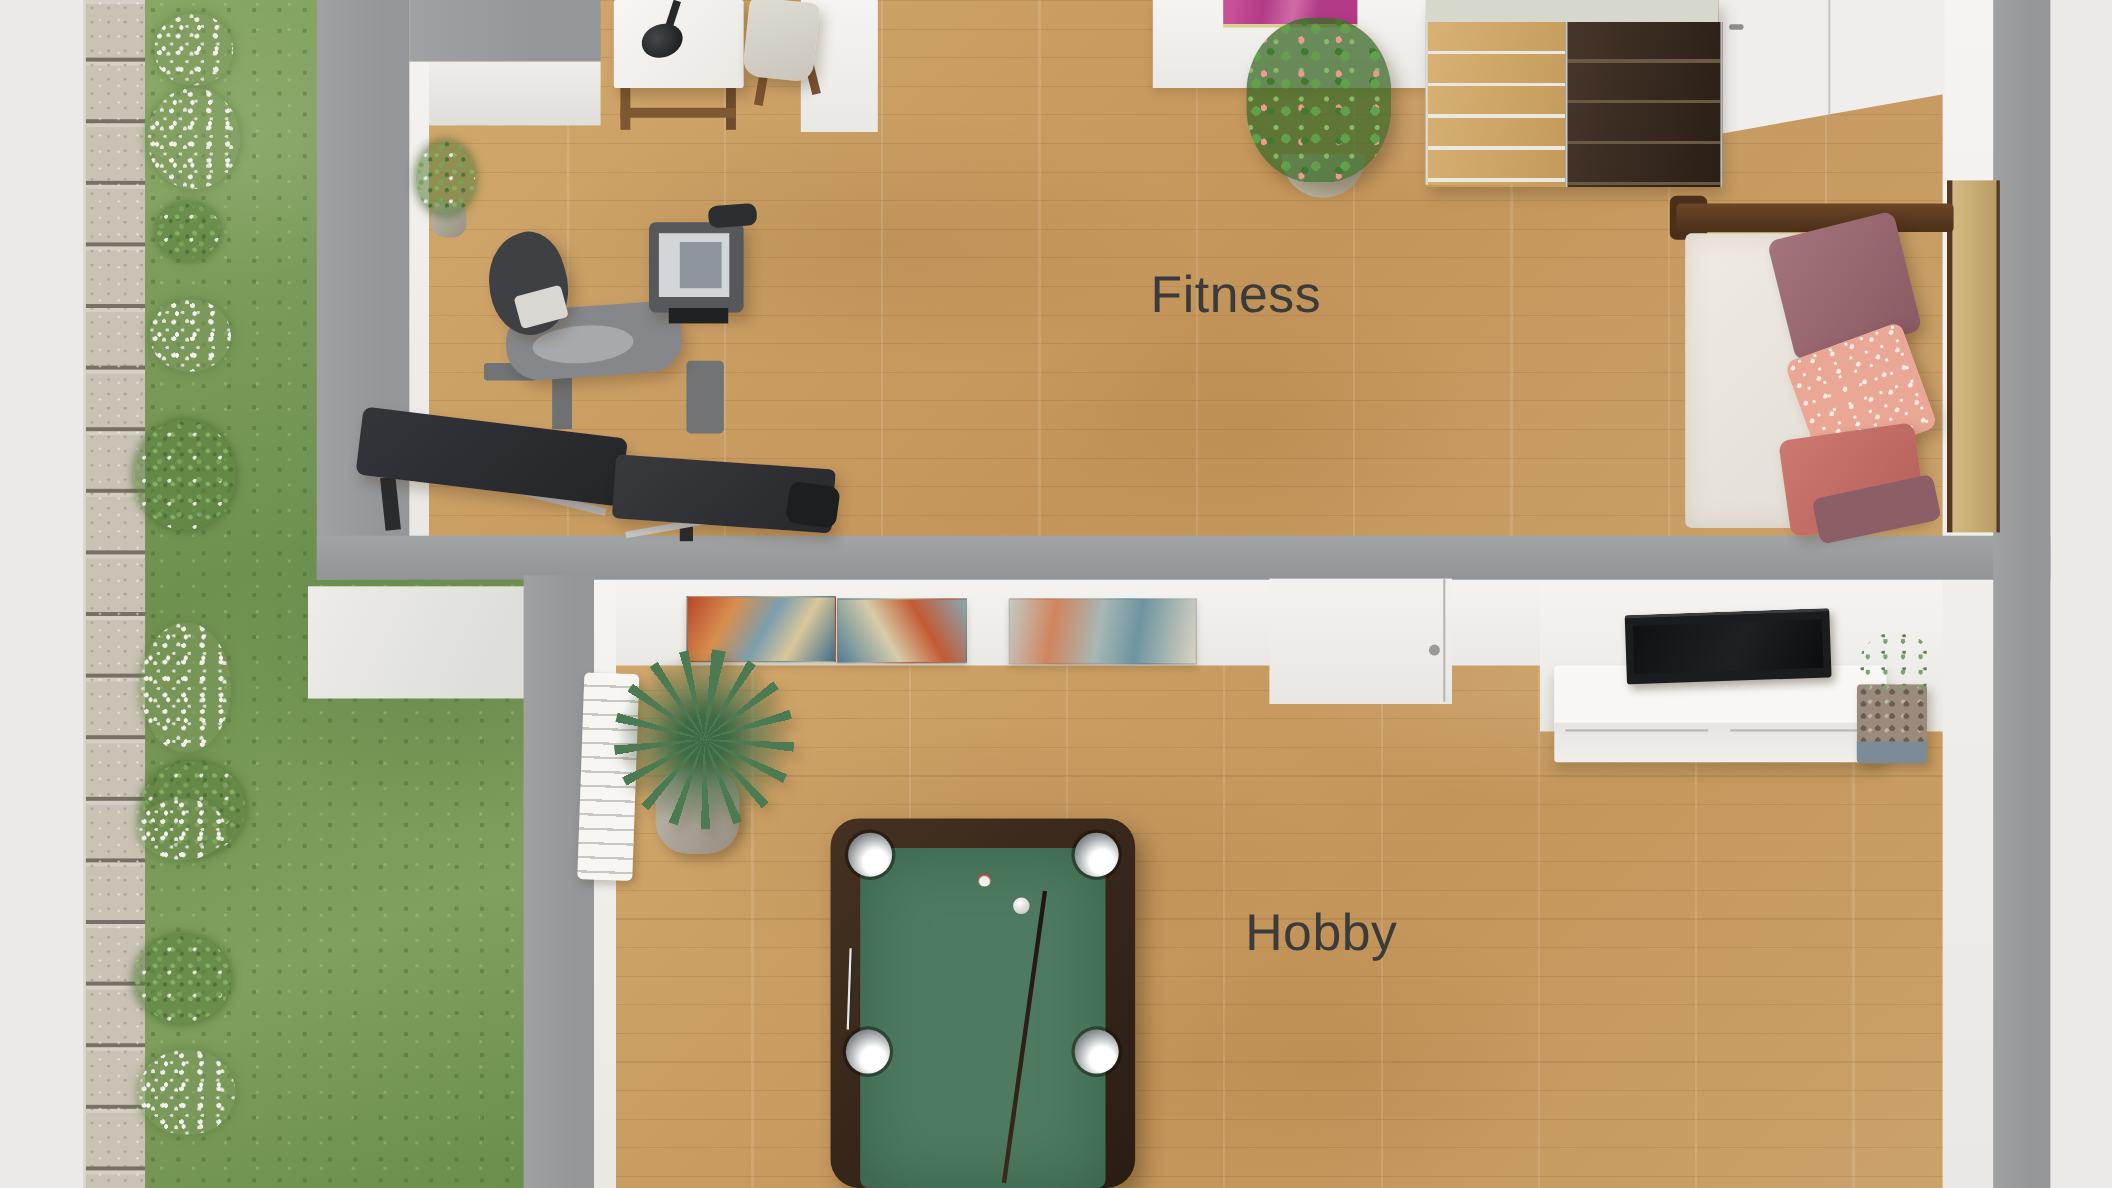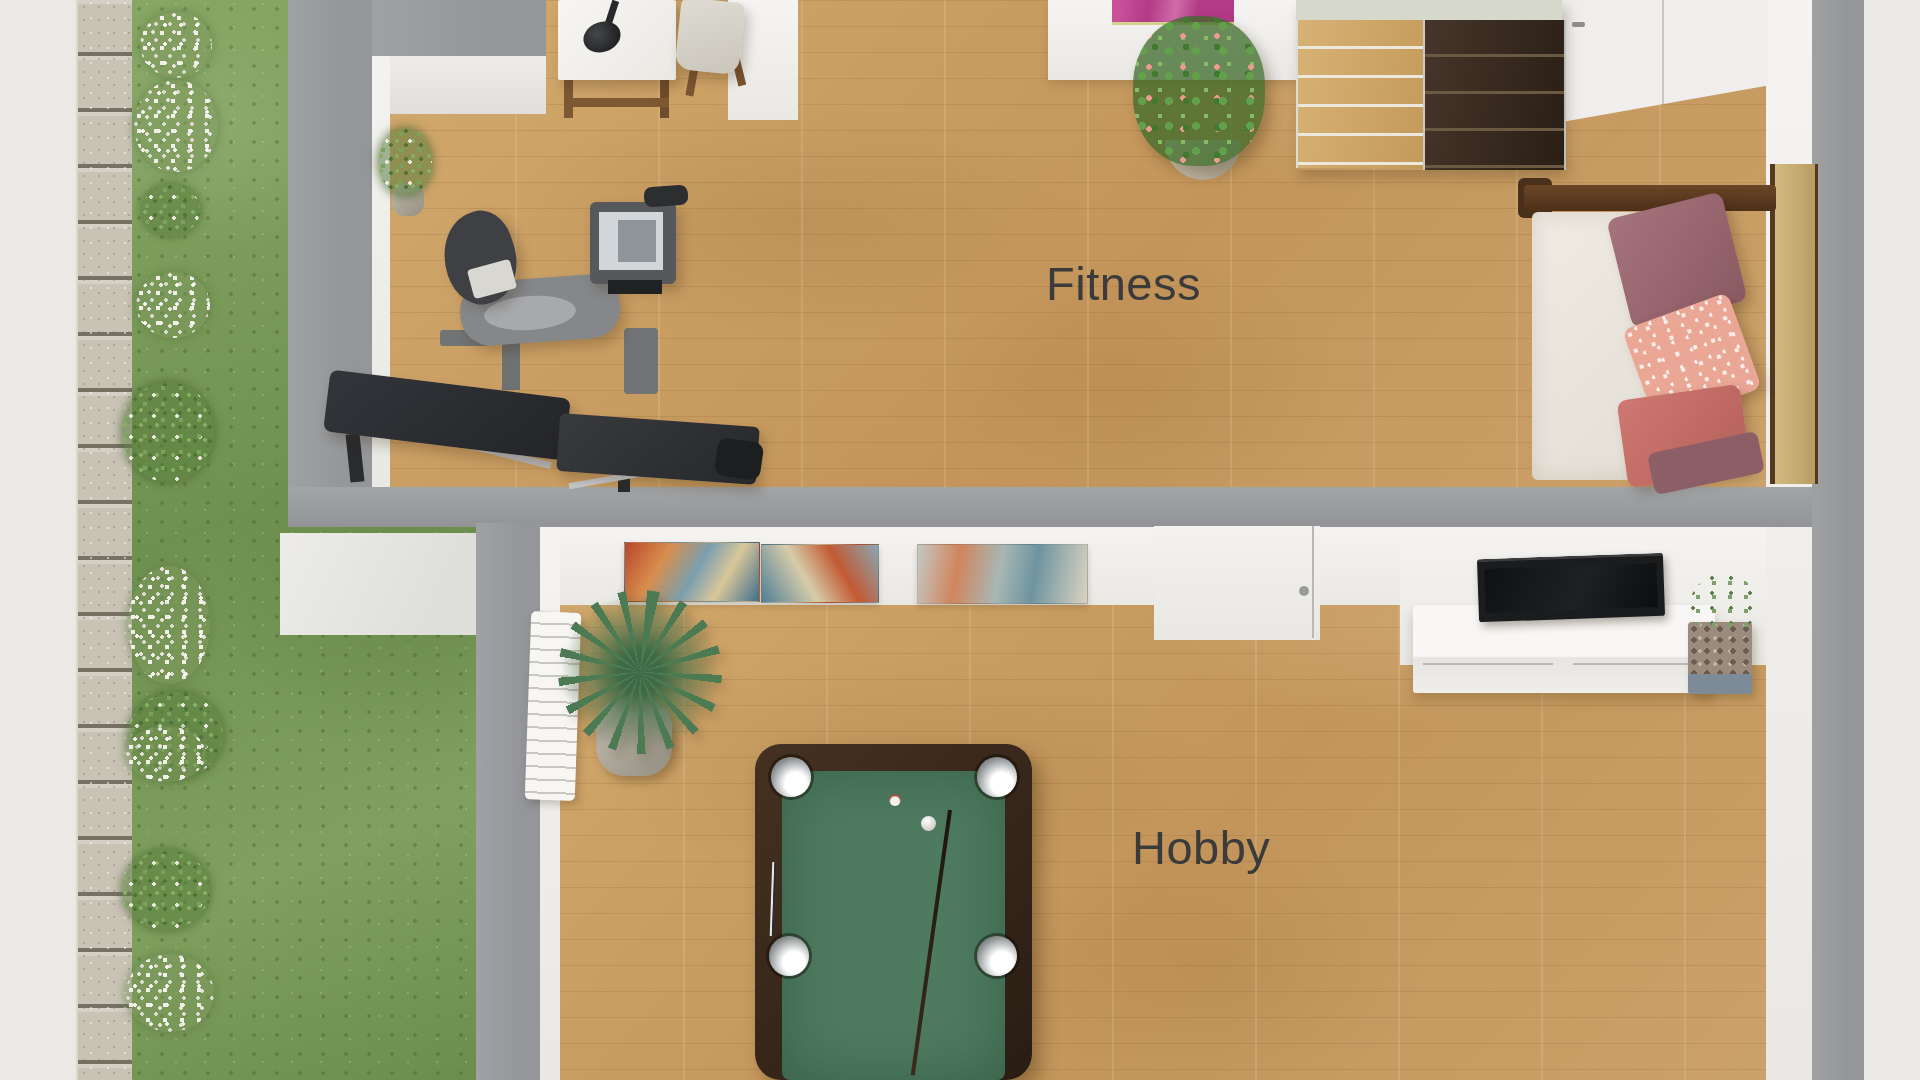--- a/index.html
+++ b/index.html
@@ -176,21 +176,21 @@
     <div class="abs shadowed" style="left:100px;top:52px;width:118px;height:112px;background:linear-gradient(135deg,#a5737c,#8a5a63);border-radius:10px;transform:rotate(-14deg)"></div>
     <div class="abs shadowed" style="left:118px;top:156px;width:112px;height:102px;border-radius:10px;transform:rotate(-20deg);
                 background-color:#eaa796;
                 background-image:radial-gradient(circle 2.6px at 6px 7px, #f8ece6 85%, rgba(0,0,0,0) 86%),
                                  radial-gradient(circle 2px at 14px 3px, #fbf3ef 85%, rgba(0,0,0,0) 86%);
                 background-size:19px 17px,15px 13px;"></div>
     <div class="abs shadowed" style="left:104px;top:240px;width:124px;height:88px;background:linear-gradient(135deg,#cd7870,#b4605a);border-radius:10px;transform:rotate(-8deg)"></div>
     <div class="abs" style="left:132px;top:290px;width:112px;height:42px;background:#8c5f67;border-radius:8px;transform:rotate(-12deg)"></div>
   </div>
 
-  <div class="abs label" style="left:1046px;top:260px">Fitness</div>
+  <div class="abs label" style="left:1046px;top:244px">Fitness</div>
 
   <div class="abs" style="left:624px;top:542px;width:134px;height:58px;border:1px solid rgba(0,0,0,.12);box-shadow:0 4px 6px rgba(80,60,30,.2);background:linear-gradient(120deg,#b8452a,#d88e4e 28%,#7b9fae 52%,#d9c79a 72%,#3f6f8e)"></div>
   <div class="abs" style="left:761px;top:544px;width:116px;height:57px;border:1px solid rgba(0,0,0,.12);box-shadow:0 4px 6px rgba(80,60,30,.2);background:linear-gradient(60deg,#4f7f96,#d7ccaa 38%,#c25a33 66%,#88a7b5)"></div>
   <div class="abs" style="left:917px;top:544px;width:169px;height:58px;border:1px solid rgba(0,0,0,.12);box-shadow:0 4px 6px rgba(80,60,30,.2);background:linear-gradient(100deg,#c3c9c4,#d0855c 24%,#a8b7b4 48%,#6e94a0 68%,#d9d3c2)"></div>
 
   <div class="abs" style="left:1154px;top:526px;width:166px;height:114px;background:linear-gradient(180deg,#f3f2ef,#e8e7e3)">
     <div class="abs" style="left:158px;top:0;width:2px;height:112px;background:#b9b7b3"></div>
     <div class="abs" style="left:145px;top:60px;width:10px;height:10px;border-radius:50%;background:#9a9a98"></div>
   </div>
 

